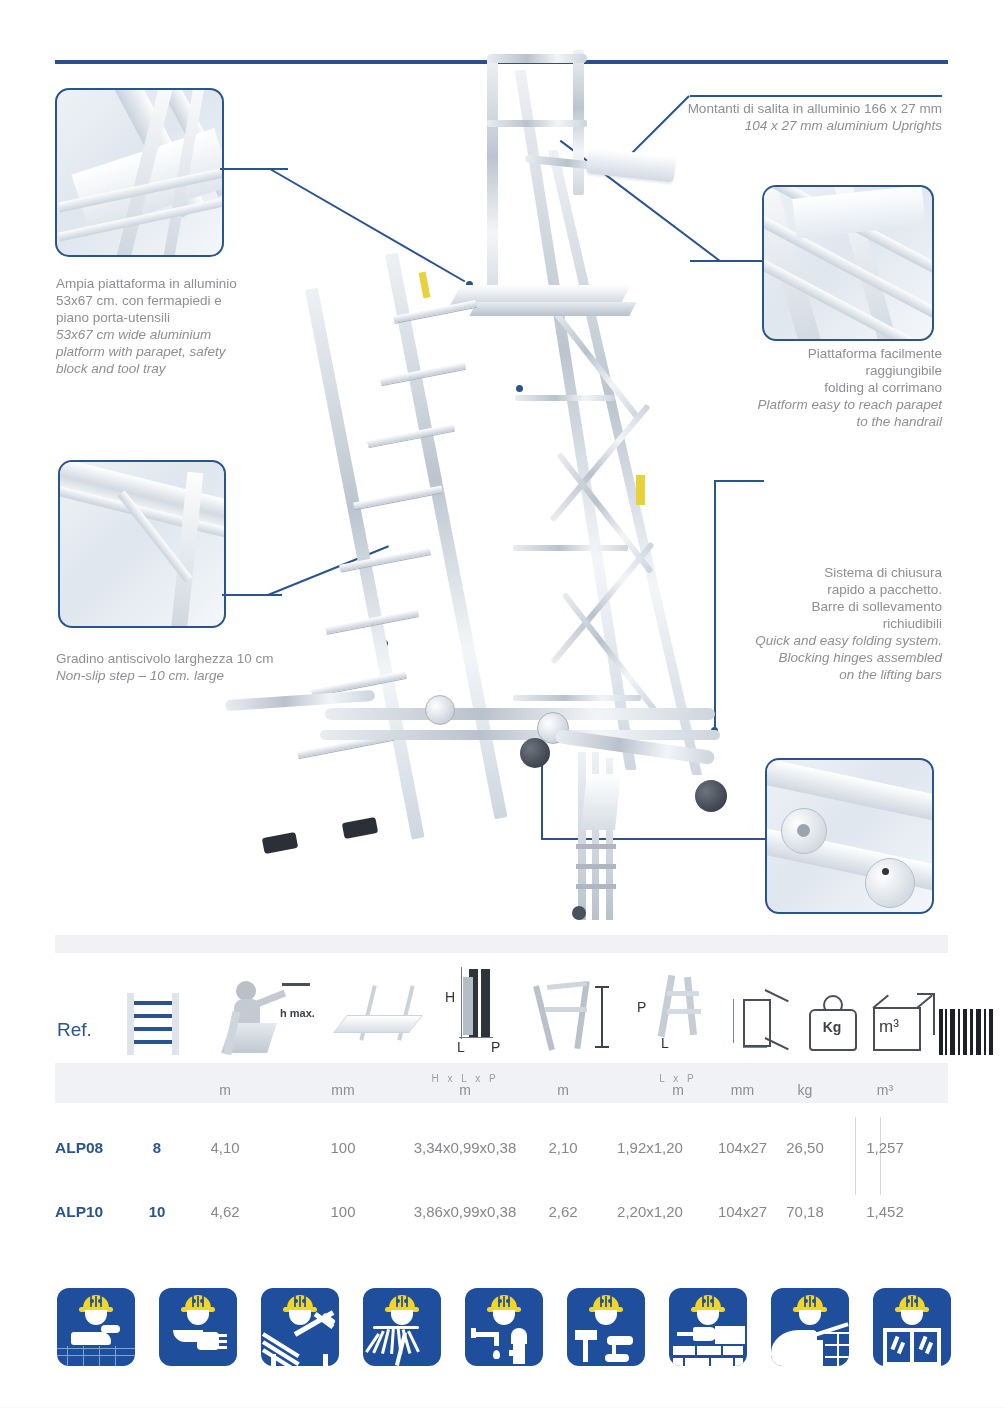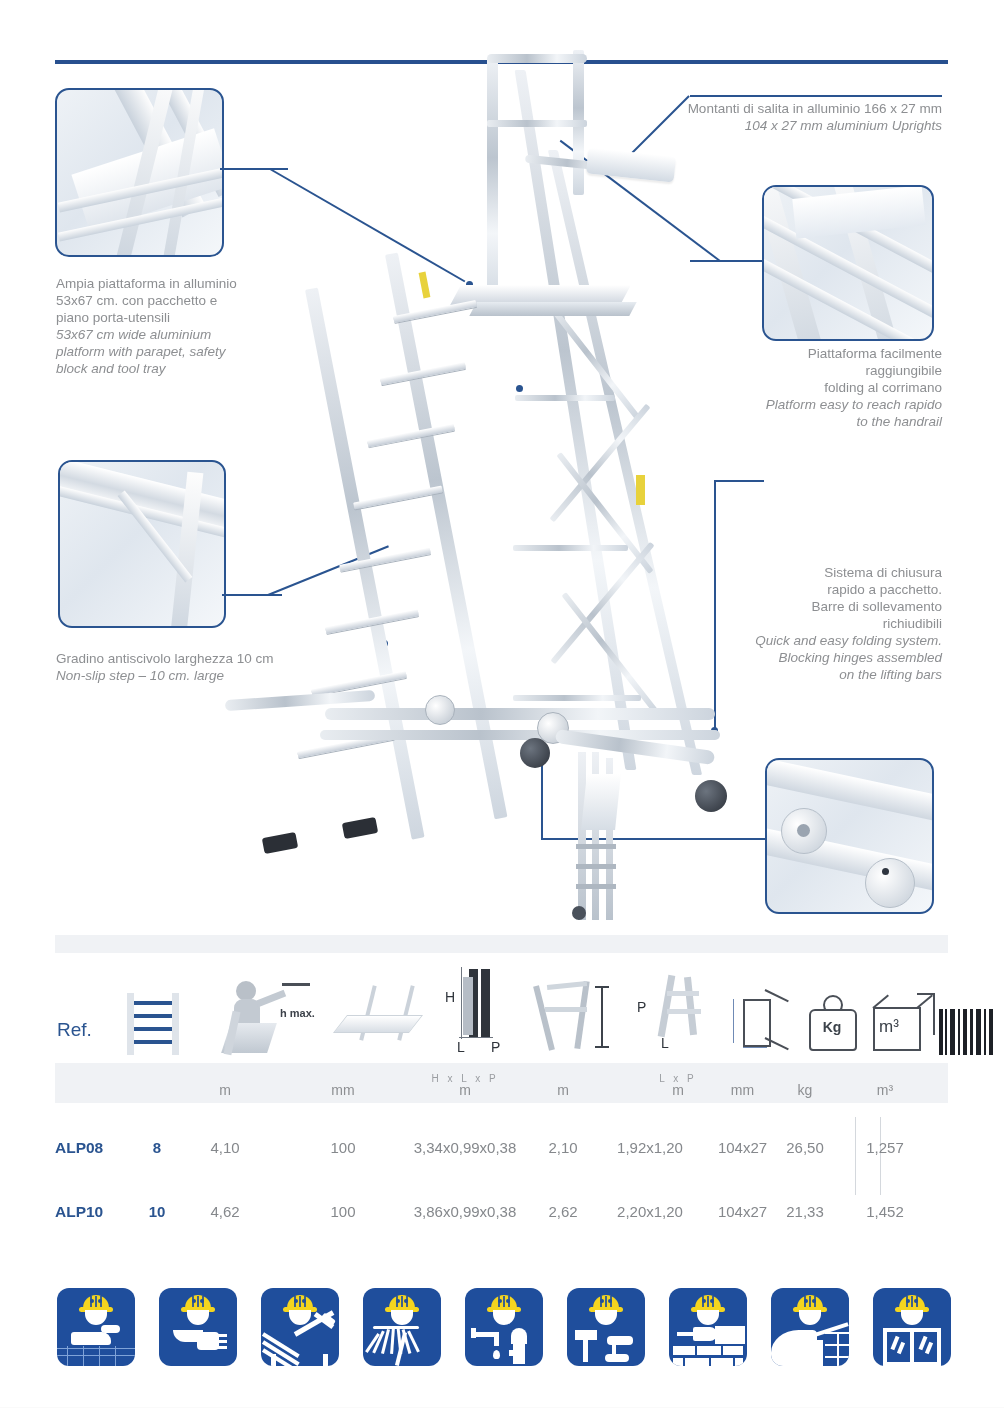--- a/index.html
+++ b/index.html
@@ -87,21 +87,21 @@
     <div class="ph" style="left:0px;top:95px;width:170px;height:10px;transform:rotate(-12deg);"></div>
     <div class="ph" style="left:0px;top:125px;width:170px;height:9px;transform:rotate(-12deg);"></div>
   </div>
 
   <div class="ln" style="left:220px;top:168px;width:68px;height:2px;"></div>
   <div class="ln" style="left:270px;top:168px;width:225px;height:2px;transform-origin:left center;transform:rotate(30deg);"></div>
   <div class="dot" style="left:466px;top:281px;"></div>
 
   <div class="ann" style="left:56px;top:275px;width:230px;">
     <div>Ampia piattaforma in alluminio</div>
-    <div>53x67 cm. con pacchetto e</div>
+    <div>53x67 cm. con fermapiedi e</div>
     <div>piano porta-utensili</div>
     <div class="it">53x67 cm wide aluminium</div>
     <div class="it">platform with parapet, safety</div>
     <div class="it">block and tool tray</div>
   </div>
 
   <div class="ln" style="left:690px;top:95px;width:252px;height:2px;"></div>
   <div class="ln" style="left:624px;top:160px;width:92px;height:2px;transform-origin:left center;transform:rotate(-45deg);"></div>
   <div class="dot" style="left:620px;top:157px;"></div>
   <div class="ann r" style="left:612px;top:100px;width:330px;">
@@ -119,21 +119,21 @@
   </div>
 
   <div class="ln" style="left:690px;top:260px;width:74px;height:2px;"></div>
   <div class="ln" style="left:520px;top:260px;width:200px;height:2px;transform-origin:right center;transform:rotate(37deg);"></div>
   <div class="dot" style="left:516px;top:385px;"></div>
 
   <div class="ann r" style="left:700px;top:345px;width:242px;">
     <div>Piattaforma facilmente</div>
     <div>raggiungibile</div>
     <div>folding al corrimano</div>
-    <div class="it">Platform easy to reach rapido</div>
+    <div class="it">Platform easy to reach parapet</div>
     <div class="it">to the handrail</div>
   </div>
 
   <div class="ann r" style="left:690px;top:564px;width:252px;">
     <div>Sistema di chiusura</div>
     <div>rapido a pacchetto.</div>
     <div>Barre di sollevamento</div>
     <div>richiudibili</div>
     <div class="it">Quick and easy folding system.</div>
     <div class="it">Blocking hinges assembled</div>
@@ -398,21 +398,21 @@
 
       <div class="datarow" style="top:68px;">
         <div class="cell ref" style="left:0px;width:90px;">ALP10</div>
         <div class="cell num" style="left:82px;width:40px;">10</div>
         <div class="cell" style="left:120px;width:100px;">4,62</div>
         <div class="cell" style="left:238px;width:100px;">100</div>
         <div class="cell" style="left:335px;width:150px;">3,86x0,99x0,38</div>
         <div class="cell" style="left:458px;width:100px;">2,62</div>
         <div class="cell" style="left:500px;width:190px;">2,20x1,20</div>
         <div class="cell" style="left:610px;width:155px;">104x27</div>
-        <div class="cell" style="left:685px;width:130px;">21,33</div>
+        <div class="cell" style="left:685px;width:130px;">70,18</div>
         <div class="cell" style="left:735px;width:190px;">1,452</div>
       </div>
     </div>
   </div>
 
 
   <div class="uses">
 
     <div class="use" style="left:0px;">
       <div class="helmet">

